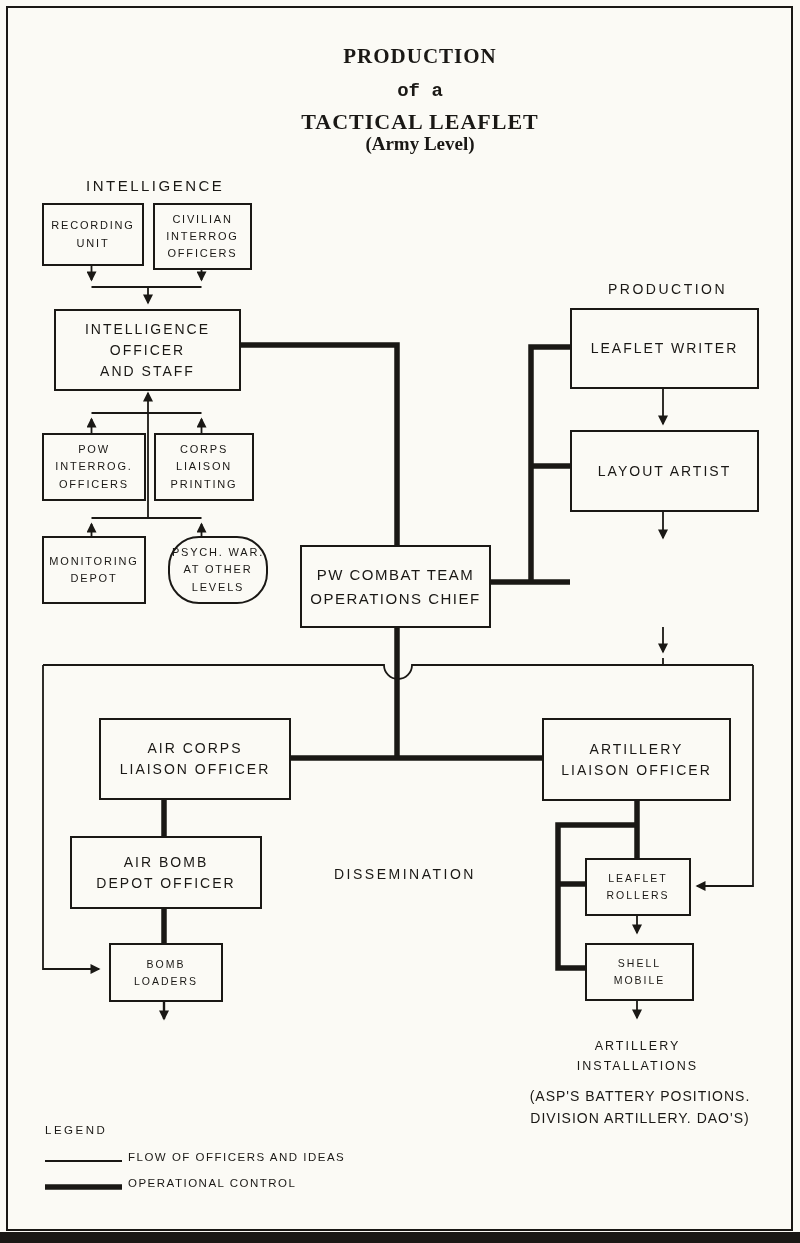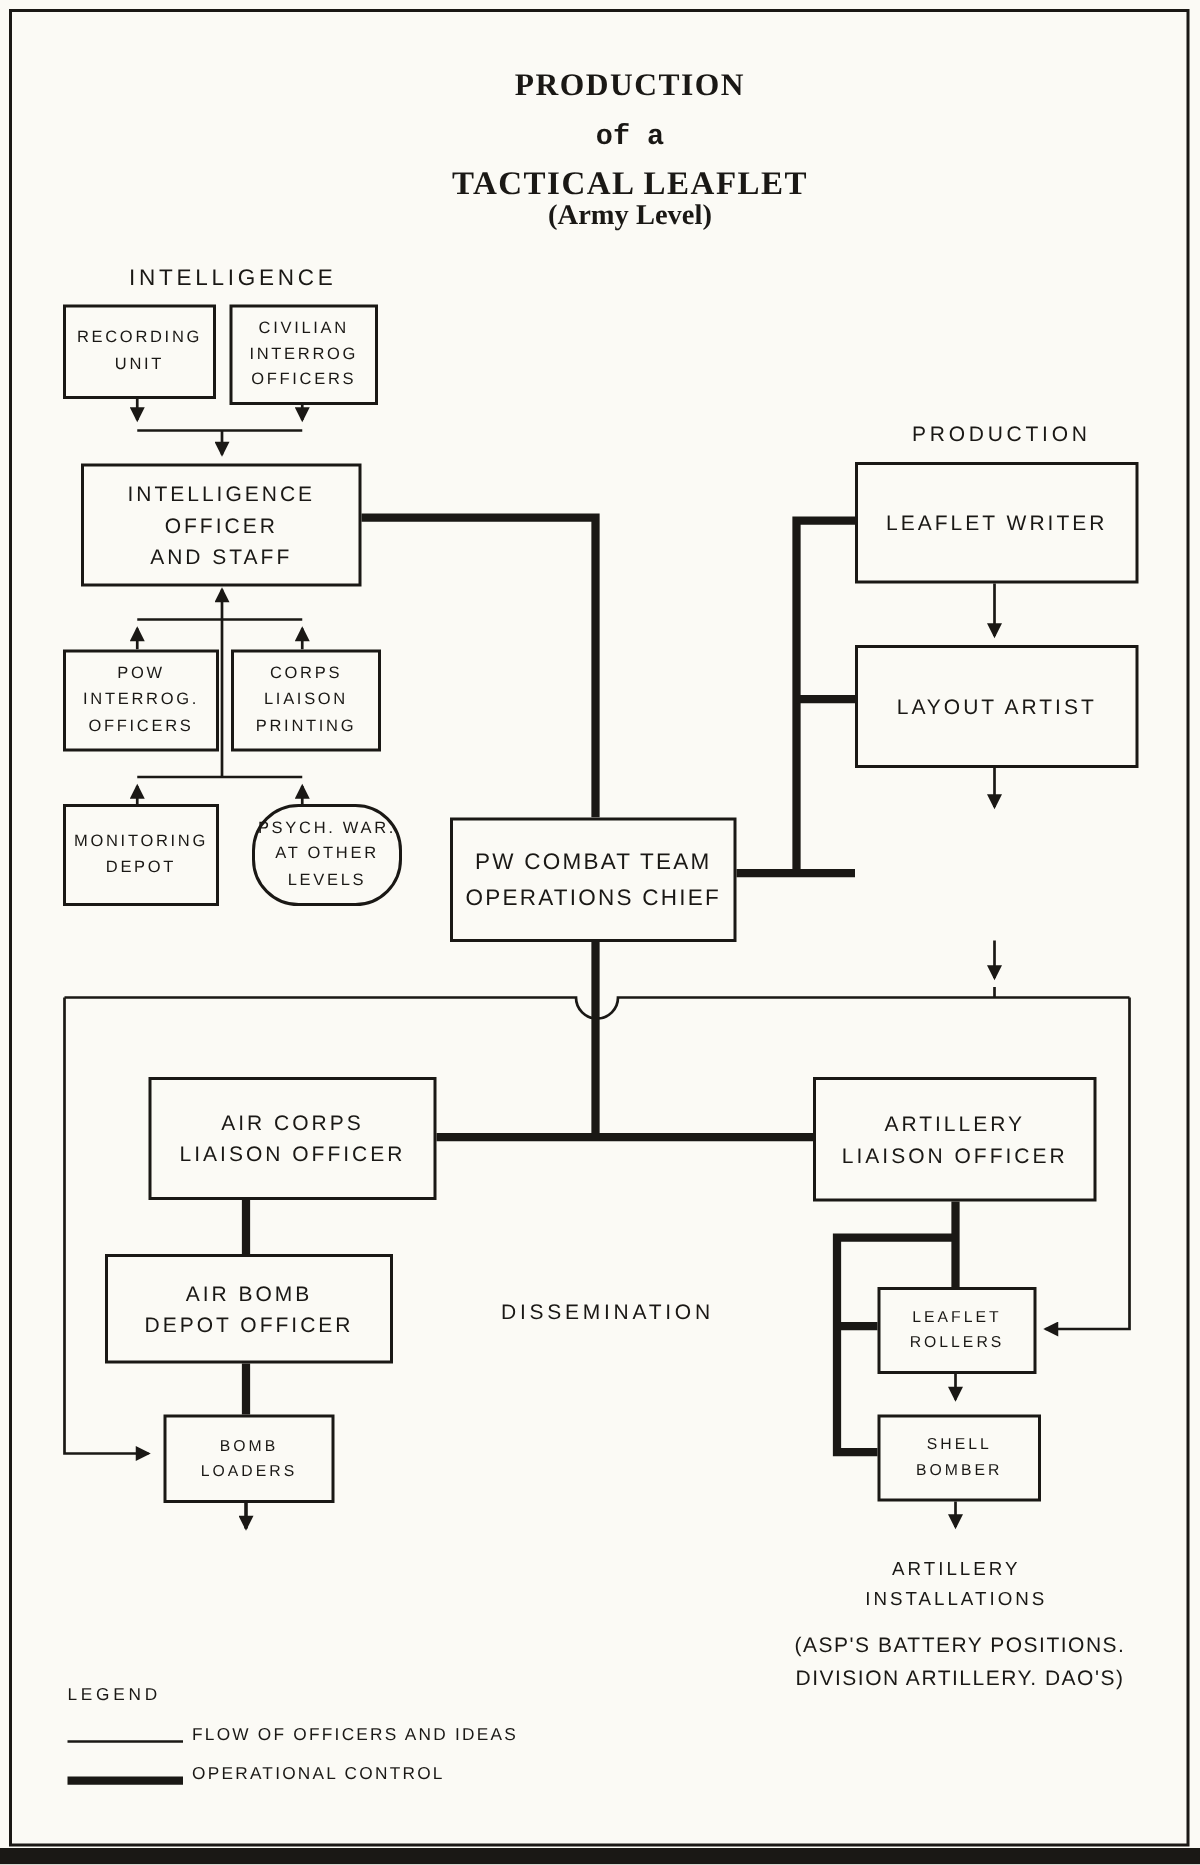--- a/index.html
+++ b/index.html
@@ -130,21 +130,21 @@
 LIAISON OFFICER</div>
   <div class="box md" style="left:542px;top:718px;width:185px;height:79px;">ARTILLERY
 LIAISON OFFICER</div>
   <div class="box md" style="left:70px;top:836px;width:188px;height:69px;">AIR BOMB
 DEPOT OFFICER</div>
   <div class="box xs" style="left:109px;top:943px;width:110px;height:55px;">BOMB
 LOADERS</div>
   <div class="box xs" style="left:585px;top:858px;width:102px;height:54px;">LEAFLET
 ROLLERS</div>
   <div class="box xs" style="left:585px;top:943px;width:105px;height:54px;">SHELL
-BOMBER</div>
+MOBILE</div>
 
   <div class="term" style="left:560px;top:1036px;width:155px;font-size:12.5px;letter-spacing:2px;line-height:1.6;">ARTILLERY
 INSTALLATIONS</div>
   <div class="term" style="left:510px;top:1086px;width:260px;font-size:14px;letter-spacing:1px;line-height:1.55;">(ASP'S BATTERY POSITIONS.
 DIVISION ARTILLERY. DAO'S)</div>
 
   <div class="legend-title">LEGEND</div>
   <div class="legend-label" style="top:1151px;">FLOW OF OFFICERS AND IDEAS</div>
   <div class="legend-label" style="top:1177px;">OPERATIONAL CONTROL</div>
 </div>

